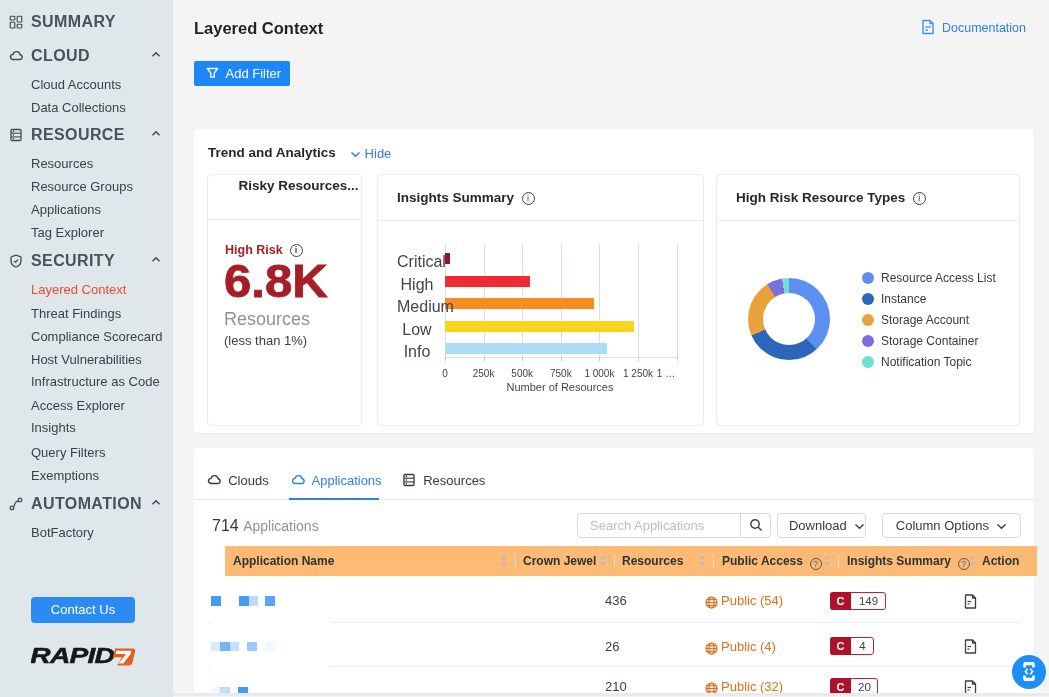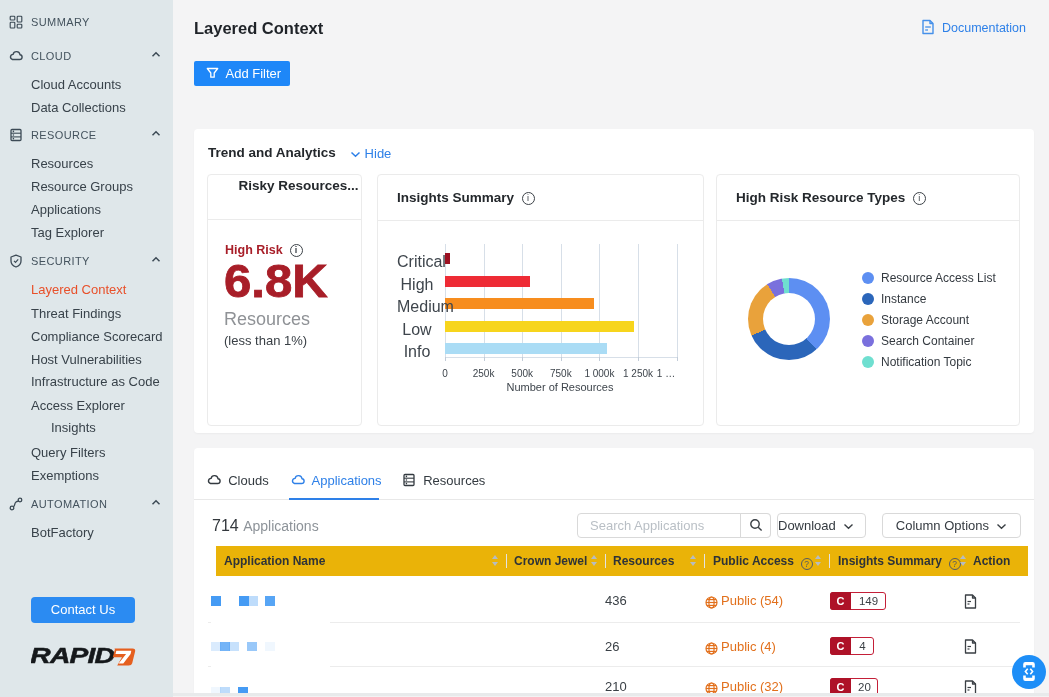--- a/index.html
+++ b/index.html
@@ -2,42 +2,42 @@
 <html><head>
 <meta charset="utf-8">
 <style>
 * { margin:0; padding:0; box-sizing:border-box; }
 html,body { width:1049px; height:697px; overflow:hidden; font-family:"Liberation Sans", sans-serif; }
 #page { position:relative; width:1049px; height:697px; background:#f4f4f5; overflow:hidden; }
 #sidebar { position:absolute; left:0; top:0; width:173px; height:697px; background:#dfe7ea; }
 .nav { position:absolute; left:0; width:173px; height:22px; line-height:22px; white-space:nowrap; }
 .nav .txt { position:absolute; left:31px; top:0; }
 .nav svg.mi { position:absolute; left:9px; top:4px; }
-.hdr .txt { font-size:11px; font-weight:normal; letter-spacing:0.4px; color:#44535e; }
+.hdr .txt { font-size:16px; font-weight:bold; letter-spacing:0.4px; color:#44535e; }
 .itm .txt { font-size:13px; color:#38424a; }
 .itm.act .txt { color:#e8502a; }
 .chev { position:absolute; left:151px; top:6px; }
 #contact { position:absolute; left:31px; top:597px; width:104px; height:26px; background:#2b8bf2; border-radius:4px; color:#fff; font-size:13px; text-align:center; line-height:26px; }
 .card { position:absolute; background:#fff; border-radius:4px; box-shadow:0 1px 2px rgba(0,0,0,0.04); }
 .subcard { position:absolute; background:#fff; border:1px solid #ebebeb; border-radius:4px; }
 .ctitle { font-size:13.5px; font-weight:bold; color:#24282c; }
 h1 { position:absolute; left:194px; top:18.5px; font-size:16.5px; font-weight:bold; color:#1f2328; }
 #addfilter { position:absolute; left:194px; top:61px; width:96px; height:25px; background:#1e87f8; border-radius:2px; color:#fff; font-size:13px; line-height:25px; }
 .blue { color:#2e80e8; }
 .info-i { display:inline-block; width:13px; height:13px; border:1px solid #3c4248; border-radius:50%; font-size:9px; line-height:11px; text-align:center; color:#3c4248; vertical-align:1px; }
 .grid { position:absolute; width:1px; background:#d7dfe8; top:244px; height:113px; }
 .bar { position:absolute; height:11px; }
 .ylab { position:absolute; font-size:16px; color:#3e454c; text-align:center; width:40px; }
 .xlab { position:absolute; font-size:10px; color:#3e454c; top:368px; text-align:center; width:46px; white-space:nowrap; }
 .leg { position:absolute; font-size:12px; color:#343a40; height:14px; line-height:14px; }
 .leg .dot { position:absolute; left:0; top:1px; width:12px; height:12px; border-radius:50%; }
 .leg .lt { position:absolute; left:19px; top:0; white-space:nowrap; }
 .tab { position:absolute; top:472px; height:18px; line-height:18px; font-size:13px; color:#333a40; white-space:nowrap; }
 .tbtn { position:absolute; top:513px; height:25px; border:1px solid #d9d9d9; border-radius:4px; background:#fff; font-size:13px; color:#343a40; line-height:23px; }
-#thead { position:absolute; left:216px; top:546px; width:812px; height:30px; background:#eab308; }
+#thead { position:absolute; left:225px; top:546px; width:812px; height:30px; background:#fdba74; }
 .th { position:absolute; top:0; height:30px; line-height:30px; font-size:12px; font-weight:bold; color:#2e3338; white-space:nowrap; }
 .sep { position:absolute; top:8px; height:14px; width:1px; background:#e3e3e3; }
 .sort { position:absolute; top:9px; width:7px; height:12px; }
 .sort:before { content:""; position:absolute; top:0; left:0; border-left:3.5px solid transparent; border-right:3.5px solid transparent; border-bottom:4.5px solid #b6bcc2; }
 .sort:after { content:""; position:absolute; top:7px; left:0; border-left:3.5px solid transparent; border-right:3.5px solid transparent; border-top:4.5px solid #b6bcc2; }
 .q-i { display:inline-block; width:12px; height:12px; border:1px solid #555b61; border-radius:50%; font-size:8.5px; line-height:11px; text-align:center; color:#555b61; font-weight:normal; vertical-align:-1.5px; }
 .sq { position:absolute; width:9.5px; height:9.5px; }
 .num { position:absolute; font-size:13px; color:#3a4046; }
 .pub { position:absolute; left:721px; font-size:13px; color:#e2701c; white-space:nowrap; }
 .badge { position:absolute; left:622px; height:18px; border:1px solid #c41f38; border-radius:3px; background:#fff; }
@@ -120,21 +120,21 @@
     </div>
 <div class="nav itm" style="top:349px;">
       <span class="txt">Host Vulnerabilities</span>
     </div>
 <div class="nav itm" style="top:371px;">
       <span class="txt">Infrastructure as Code</span>
     </div>
 <div class="nav itm" style="top:394.5px;">
       <span class="txt">Access Explorer</span>
     </div>
-<div class="nav itm" style="top:417px;margin-left:20px;">
+<div class="nav itm" style="top:417px;">
       <span class="txt">Insights</span>
     </div>
 <div class="nav itm" style="top:442px;">
       <span class="txt">Query Filters</span>
     </div>
 <div class="nav itm" style="top:465px;">
       <span class="txt">Exemptions</span>
     </div>
 <div class="nav hdr" style="top:493px;">
       <svg class="mi" style="" width="14" height="14" viewBox="0 0 14 14" fill="none" xmlns="http://www.w3.org/2000/svg">
@@ -228,21 +228,21 @@
 <div class="leg" style="left:862px; top:292px;">
       <span class="dot" style="background:#2b66ba;"></span>
       <span class="lt">Instance</span>
     </div>
 <div class="leg" style="left:862px; top:313px;">
       <span class="dot" style="background:#e9a23b;"></span>
       <span class="lt">Storage Account</span>
     </div>
 <div class="leg" style="left:862px; top:334px;">
       <span class="dot" style="background:#7a70dd;"></span>
-      <span class="lt">Search Container</span>
+      <span class="lt">Storage Container</span>
     </div>
 <div class="leg" style="left:862px; top:355px;">
       <span class="dot" style="background:#6fdfd0;"></span>
       <span class="lt">Notification Topic</span>
     </div>
 <div class="card" style="left:194px; top:448px; width:840px; height:249px;"></div>
 <div style="position:absolute; left:194px; top:499px; width:840px; height:1px; background:#e8e8e8;"></div>
 <div class="tab" style="left:207px;"><span style="vertical-align:-2px; display:inline-block;"><svg class="" style="" width="14" height="14" viewBox="0 0 14 14" fill="none" xmlns="http://www.w3.org/2000/svg">
           <path d="M3.5 10.5 h7.2 a2.4 2.4 0 0 0 0.3 -4.78 a3.5 3.5 0 0 0 -6.9 -0.35 a2.6 2.6 0 0 0 -0.6 5.13 Z" stroke="#333a40" stroke-width="1.4" stroke-linejoin="round"></path>
         </svg></span>&nbsp; Clouds</div>
@@ -257,21 +257,21 @@
           <circle cx="4.4" cy="7" r="0.8" fill="#333a40"></circle>
           <circle cx="4.4" cy="10.6" r="0.8" fill="#333a40"></circle>
         </svg></span>&nbsp; Resources</div>
 <div style="position:absolute; left:289px; top:498px; width:90px; height:2px; background:#2e80e8;"></div>
 <div style="position:absolute; left:212px; top:517px; font-size:16px; color:#33383d;">714 <span style="color:#8d9399; font-size:14px;">Applications</span></div>
 <div class="tbtn" style="left:577px; width:194px; color:#b9bfc5;"><span style="margin-left:12px;">Search Applications</span></div>
 <div class="tbtn" style="left:740px; width:31px; border-left:1px solid #d9d9d9; border-radius:0 4px 4px 0; text-align:center;"><span style="vertical-align:-2px; display:inline-block;"><svg class="" style="" width="14" height="14" viewBox="0 0 14 14" fill="none" xmlns="http://www.w3.org/2000/svg">
           <circle cx="6" cy="6" r="4.2" stroke="#3a3f44" stroke-width="1.4"></circle>
           <line x1="9.2" y1="9.2" x2="12.6" y2="12.6" stroke="#3a3f44" stroke-width="1.4"></line>
         </svg></span></div>
-<div class="tbtn" style="left:777px; width:89px; text-align:left;">Download &nbsp;<svg class="" style="" width="11" height="7" viewBox="0 0 11 7" fill="none" xmlns="http://www.w3.org/2000/svg">
+<div class="tbtn" style="left:777px; width:89px; text-align:right;">Download &nbsp;<svg class="" style="" width="11" height="7" viewBox="0 0 11 7" fill="none" xmlns="http://www.w3.org/2000/svg">
         <path d="M1.5 1.5 L5.5 5.3 L9.5 1.5" stroke="#3a3f44" stroke-width="1.4"></path>
       </svg></div>
 <div class="tbtn" style="left:882px; width:139px; text-align:center;">Column Options &nbsp;<svg class="" style="" width="11" height="7" viewBox="0 0 11 7" fill="none" xmlns="http://www.w3.org/2000/svg">
         <path d="M1.5 1.5 L5.5 5.3 L9.5 1.5" stroke="#3a3f44" stroke-width="1.4"></path>
       </svg></div>
 <div id="thead">
 <div class="th" style="left:8px;">Application Name</div>
 <div class="sort" style="left:276px;"></div>
 <div class="sep" style="left:290px;"></div>
 <div class="th" style="left:298px;">Crown Jewel</div>

